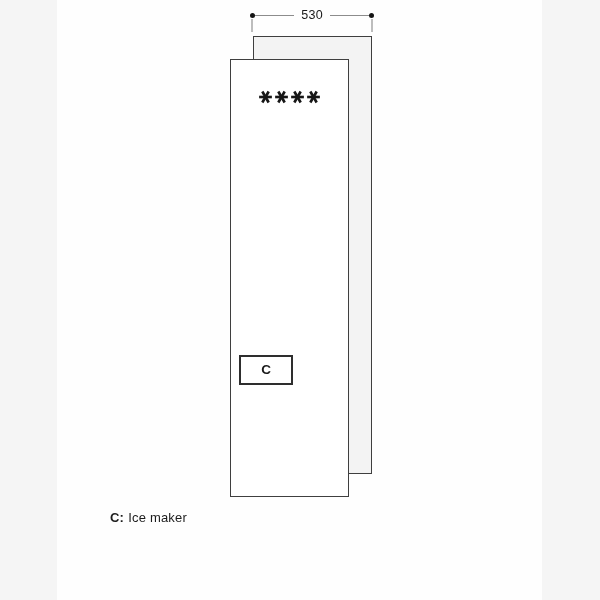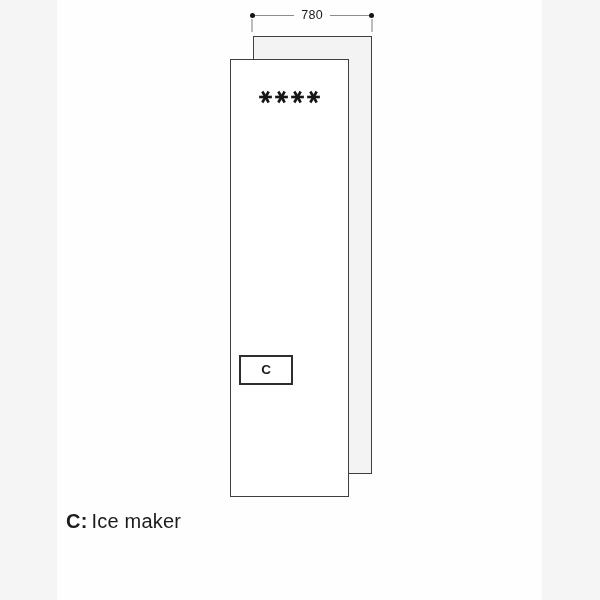--- a/index.html
+++ b/index.html
@@ -113,39 +113,40 @@
     line-height: 1;
   }
   
   .legend {
     position: absolute;
     left: 66px;
     top: 511px;
     color: #1c1c1c;
   }
   .legend-line {
-    font-size: 20px;
+    font-size: 13px;
     line-height: 1;
     margin-bottom: 15px;
     letter-spacing: 0.2px;
+    margin-left: 44px;
   }
   .legend-key { font-weight: 700; }
   .legend-value { margin-left: 4px; }
 </style>
 </head>
 <body>
 
 <div class="canvas">
 
   <div class="content-panel"></div>
 
   <div class="dimension">
     <span class="dim-dot"></span>
     <span class="dim-line"></span>
-    <span class="dim-label">780</span>
+    <span class="dim-label">530</span>
     <span class="dim-line"></span>
     <span class="dim-dot"></span>
   </div>
   <div class="ext-line ext-left"></div>
   <div class="ext-line ext-right"></div>
 
   <div class="panel panel-back"></div>
 
   <div class="panel panel-front">
     <div class="stars">

